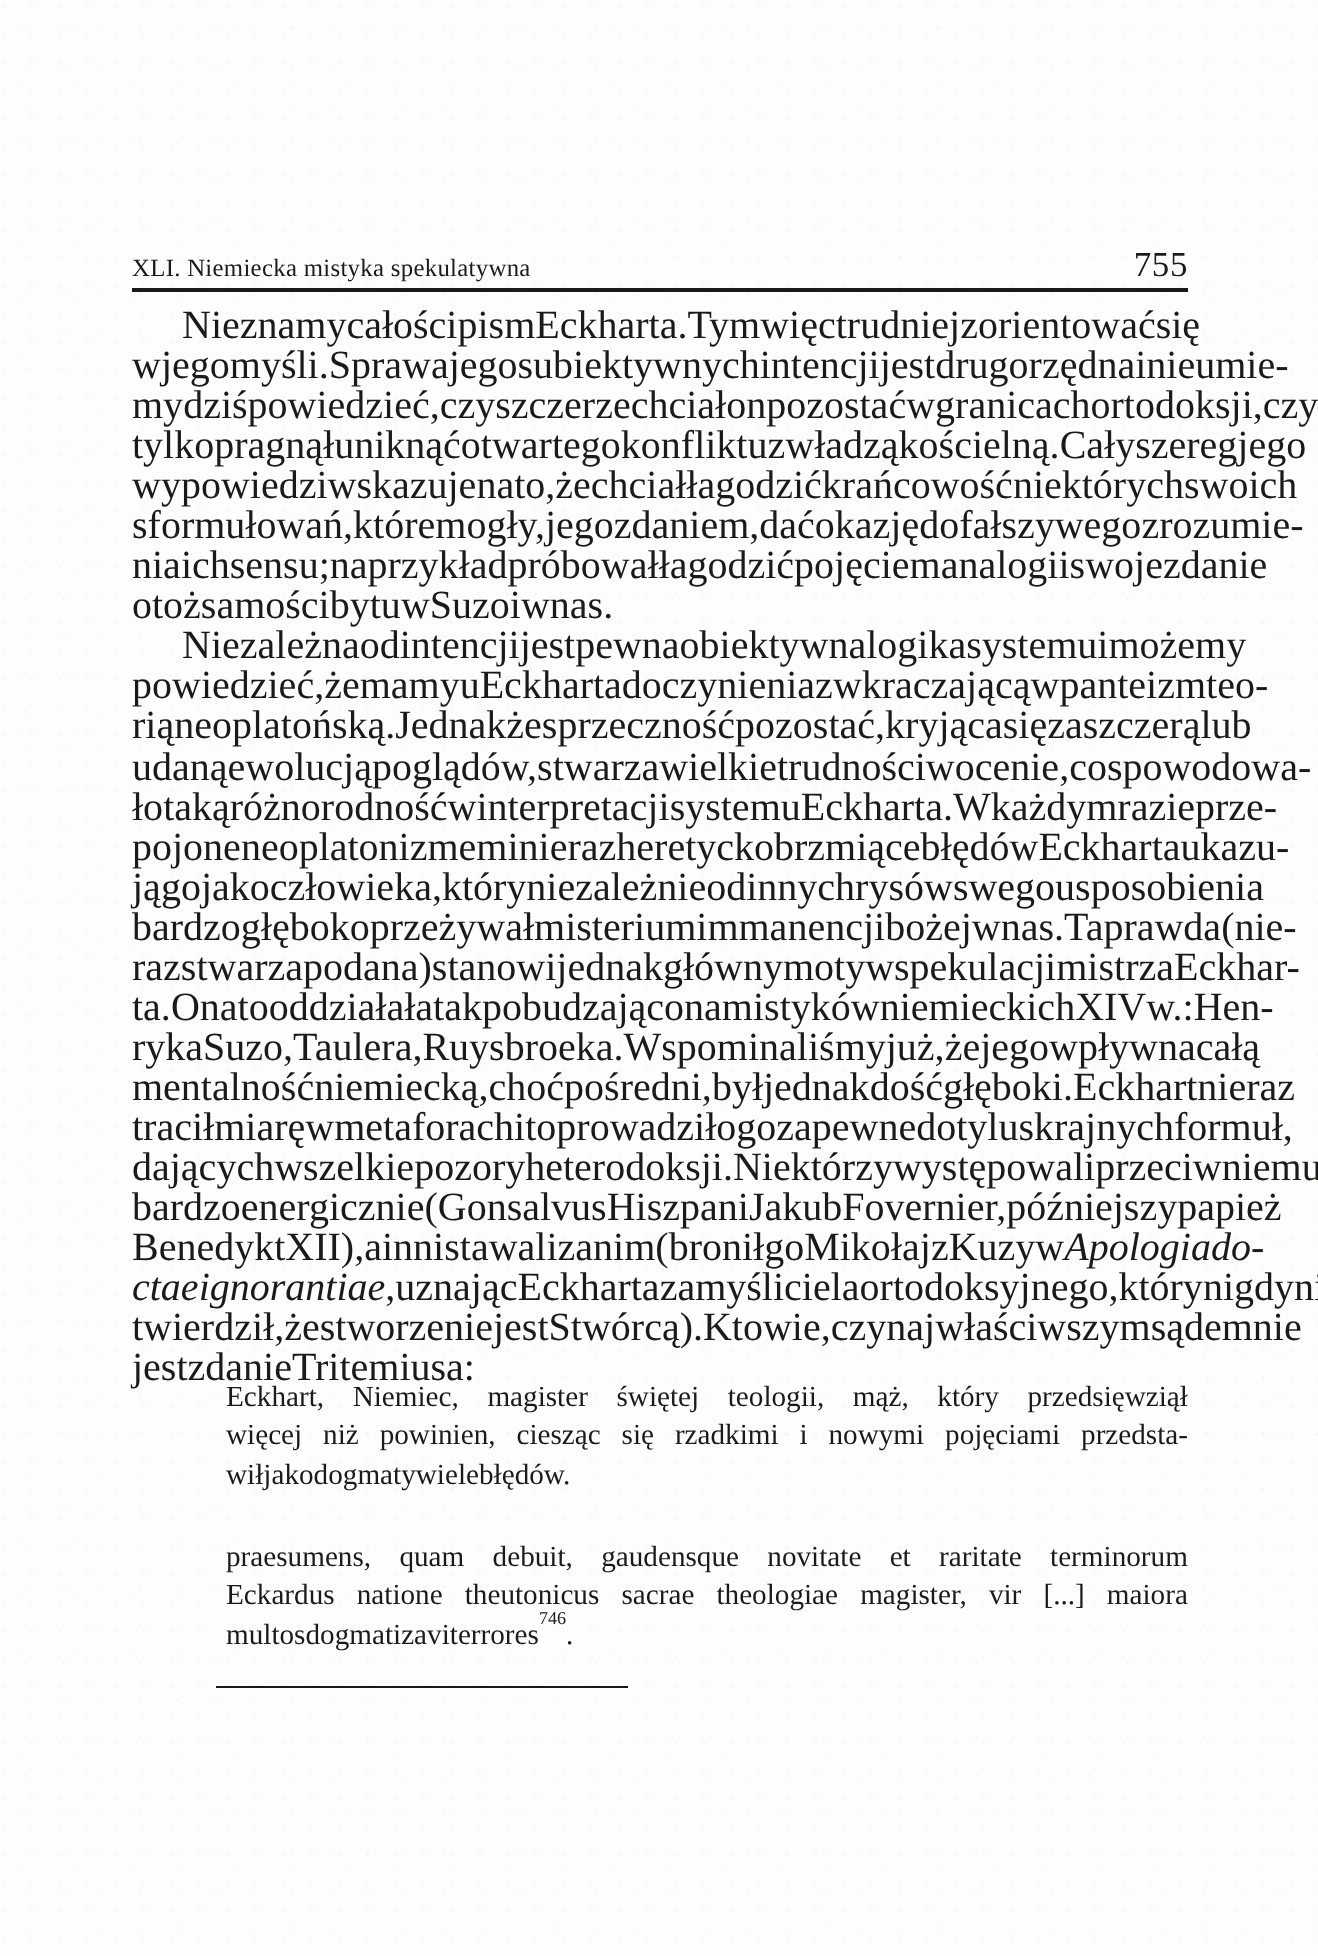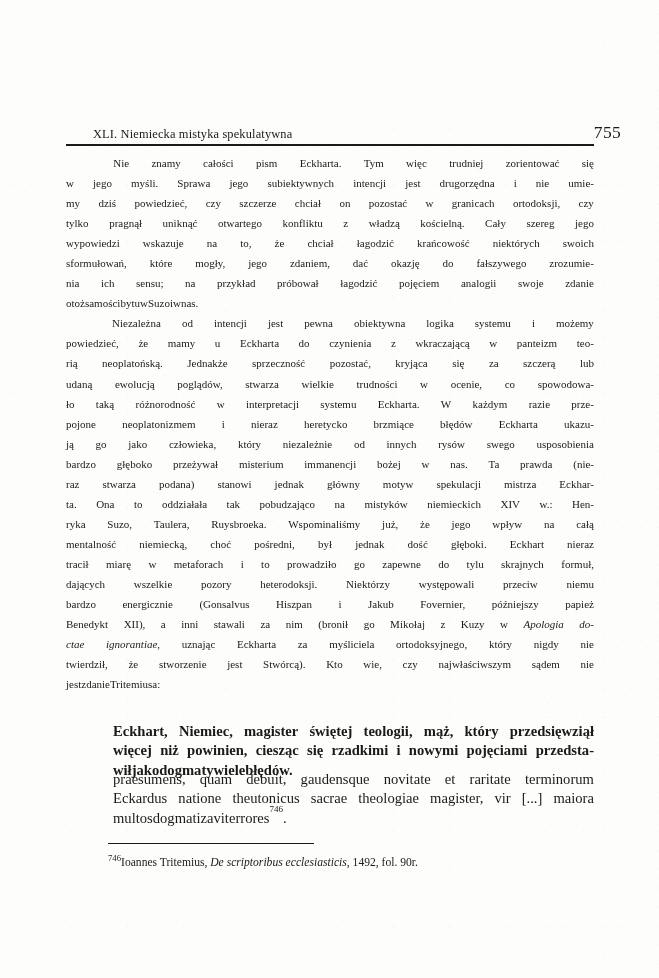--- a/index.html
+++ b/index.html
@@ -42,21 +42,20 @@
     left: 66px;
     width: 528px;
   }
 
   
   .running-head {
     top: 122px;
     display: flex;
     align-items: baseline;
     justify-content: space-between;
-    margin-left: 27px;
   }
 
   .running-head-title {
     font-size: 12.4px;
     letter-spacing: 0.15px;
   }
 
   .running-head-page {
     font-size: 17.5px;
     letter-spacing: 0.3px;
@@ -67,21 +66,21 @@
     left: 66px;
     top: 144px;
     width: 528px;
     height: 1.6px;
     background: #1a1a1a;
   }
 
   
   .body-text {
     top: 153px;
-    font-size: 11px;
+    font-size: 20px;
     line-height: 20.05px;
     text-align: justify;
     -webkit-hyphens: none;
     hyphens: none;
   }
 
   
   .ln {
     display: flex;
     justify-content: space-between;
@@ -115,21 +114,21 @@
 
   
   .quote {
     position: absolute;
     left: 113px;
     width: 481px;
     font-size: 14.6px;
     line-height: 19.4px;
   }
 
-  .quote-pl { top: 722px; font-weight: bold; }
+  .quote-pl { top: 690px; }
   .quote-la { top: 770px; }
 
   
   .note-rule {
     position: absolute;
     left: 108px;
     top: 843px;
     width: 206px;
     height: 1.4px;
     background: #1a1a1a;
@@ -199,17 +198,14 @@
       <div class="ln last"><span><span>wił</span></span><span><span>jako</span></span><span><span>dogmaty</span></span><span><span>wiele</span></span><span><span>błędów.</span></span></div>
     </div>
 
   <div class="quote quote-la" id="quote-la">
       <div class="ln"><span><span>praesumens,</span></span><span><span>quam</span></span><span><span>debuit,</span></span><span><span>gaudensque</span></span><span><span>novitate</span></span><span><span>et</span></span><span><span>raritate</span></span><span><span>terminorum</span></span></div>
       <div class="ln"><span><span>Eckardus</span></span><span><span>natione</span></span><span><span>theutonicus</span></span><span><span>sacrae</span></span><span><span>theologiae</span></span><span><span>magister,</span></span><span><span>vir</span></span><span><span>[...]</span></span><span><span>maiora</span></span></div>
       <div class="ln last"><span><span>multos</span></span><span><span>dogmatizavit</span></span><span><span>errores</span></span><sup>746</sup><span>.</span></div>
     </div>
 
   <div class="note-rule"></div>
-  <div class="footnote">
-    <sup>746</sup><span>Ioannes Tritemius, </span><span class="ital">De scriptoribus ecclesiasticis</span><span>, 1492, fol. 90r.</span>
-  </div>
 
 </div>
 
 </body></html>

